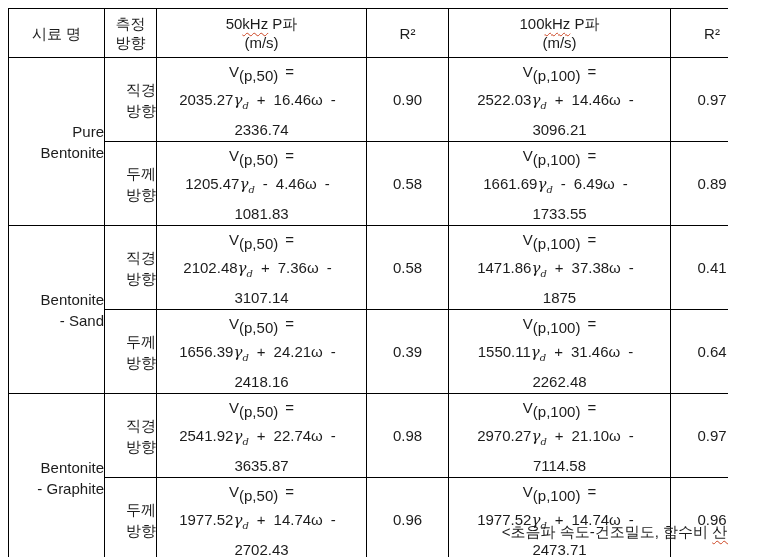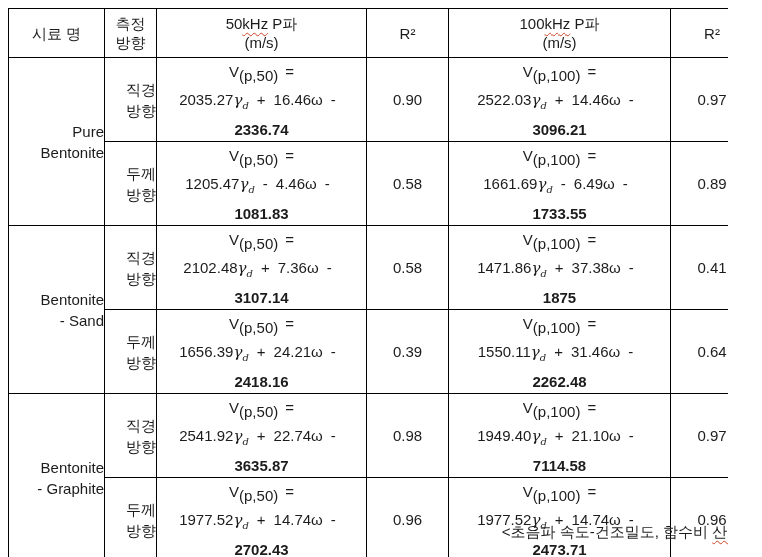--- a/index.html
+++ b/index.html
@@ -24,21 +24,21 @@
     font-size: 15px;
   }
   tr.hdr th { height: 49px; line-height: 19px; }
   tr.body-row td { height: 75px; }
 
   .two-line div { line-height: 21px; text-align: right; }
 
   .eq-cell { }
   .eq-l1 { line-height: 23px; margin-top: 2px; }
   .eq-l2 { line-height: 25px; }
-  .eq-l3 { line-height: 23px; font-weight: bold; }
+  .eq-l3 { line-height: 23px; }
   sub.vsub { font-size: 15px; letter-spacing: 0px; }
   .eqs { margin-left: 7px; }
   .greek {
     font-family: "DejaVu Serif", serif;
     font-style: italic;
   }
   sub.gsub {
     font-family: "DejaVu Serif", serif;
     font-style: italic; font-size: 10px;
   }
@@ -183,21 +183,21 @@
         <div>방향</div>
       </td>
       <td class="eq-cell">
         <div class="eq-l1"><span>V</span><sub class="vsub">(p,50)</sub><span class="eqs">=</span></div>
         <div class="eq-l2"><span>2541.92</span><span class="greek">γ</span><sub class="gsub">d</sub><span class="op">+</span><span>22.74</span><span>ω</span><span class="op">-</span></div>
         <div class="eq-l3">3635.87</div>
       </td>
       <td>0.98</td>
       <td class="eq-cell">
         <div class="eq-l1"><span>V</span><sub class="vsub">(p,100)</sub><span class="eqs">=</span></div>
-        <div class="eq-l2"><span>1949.40</span><span class="greek">γ</span><sub class="gsub">d</sub><span class="op">+</span><span>21.10</span><span>ω</span><span class="op">-</span></div>
+        <div class="eq-l2"><span>2970.27</span><span class="greek">γ</span><sub class="gsub">d</sub><span class="op">+</span><span>21.10</span><span>ω</span><span class="op">-</span></div>
         <div class="eq-l3">7114.58</div>
       </td>
       <td>0.97</td>
     </tr>
 
     <tr class="body-row">
       <td class="two-line">
         <div>두께</div>
         <div>방향</div>
       </td>

